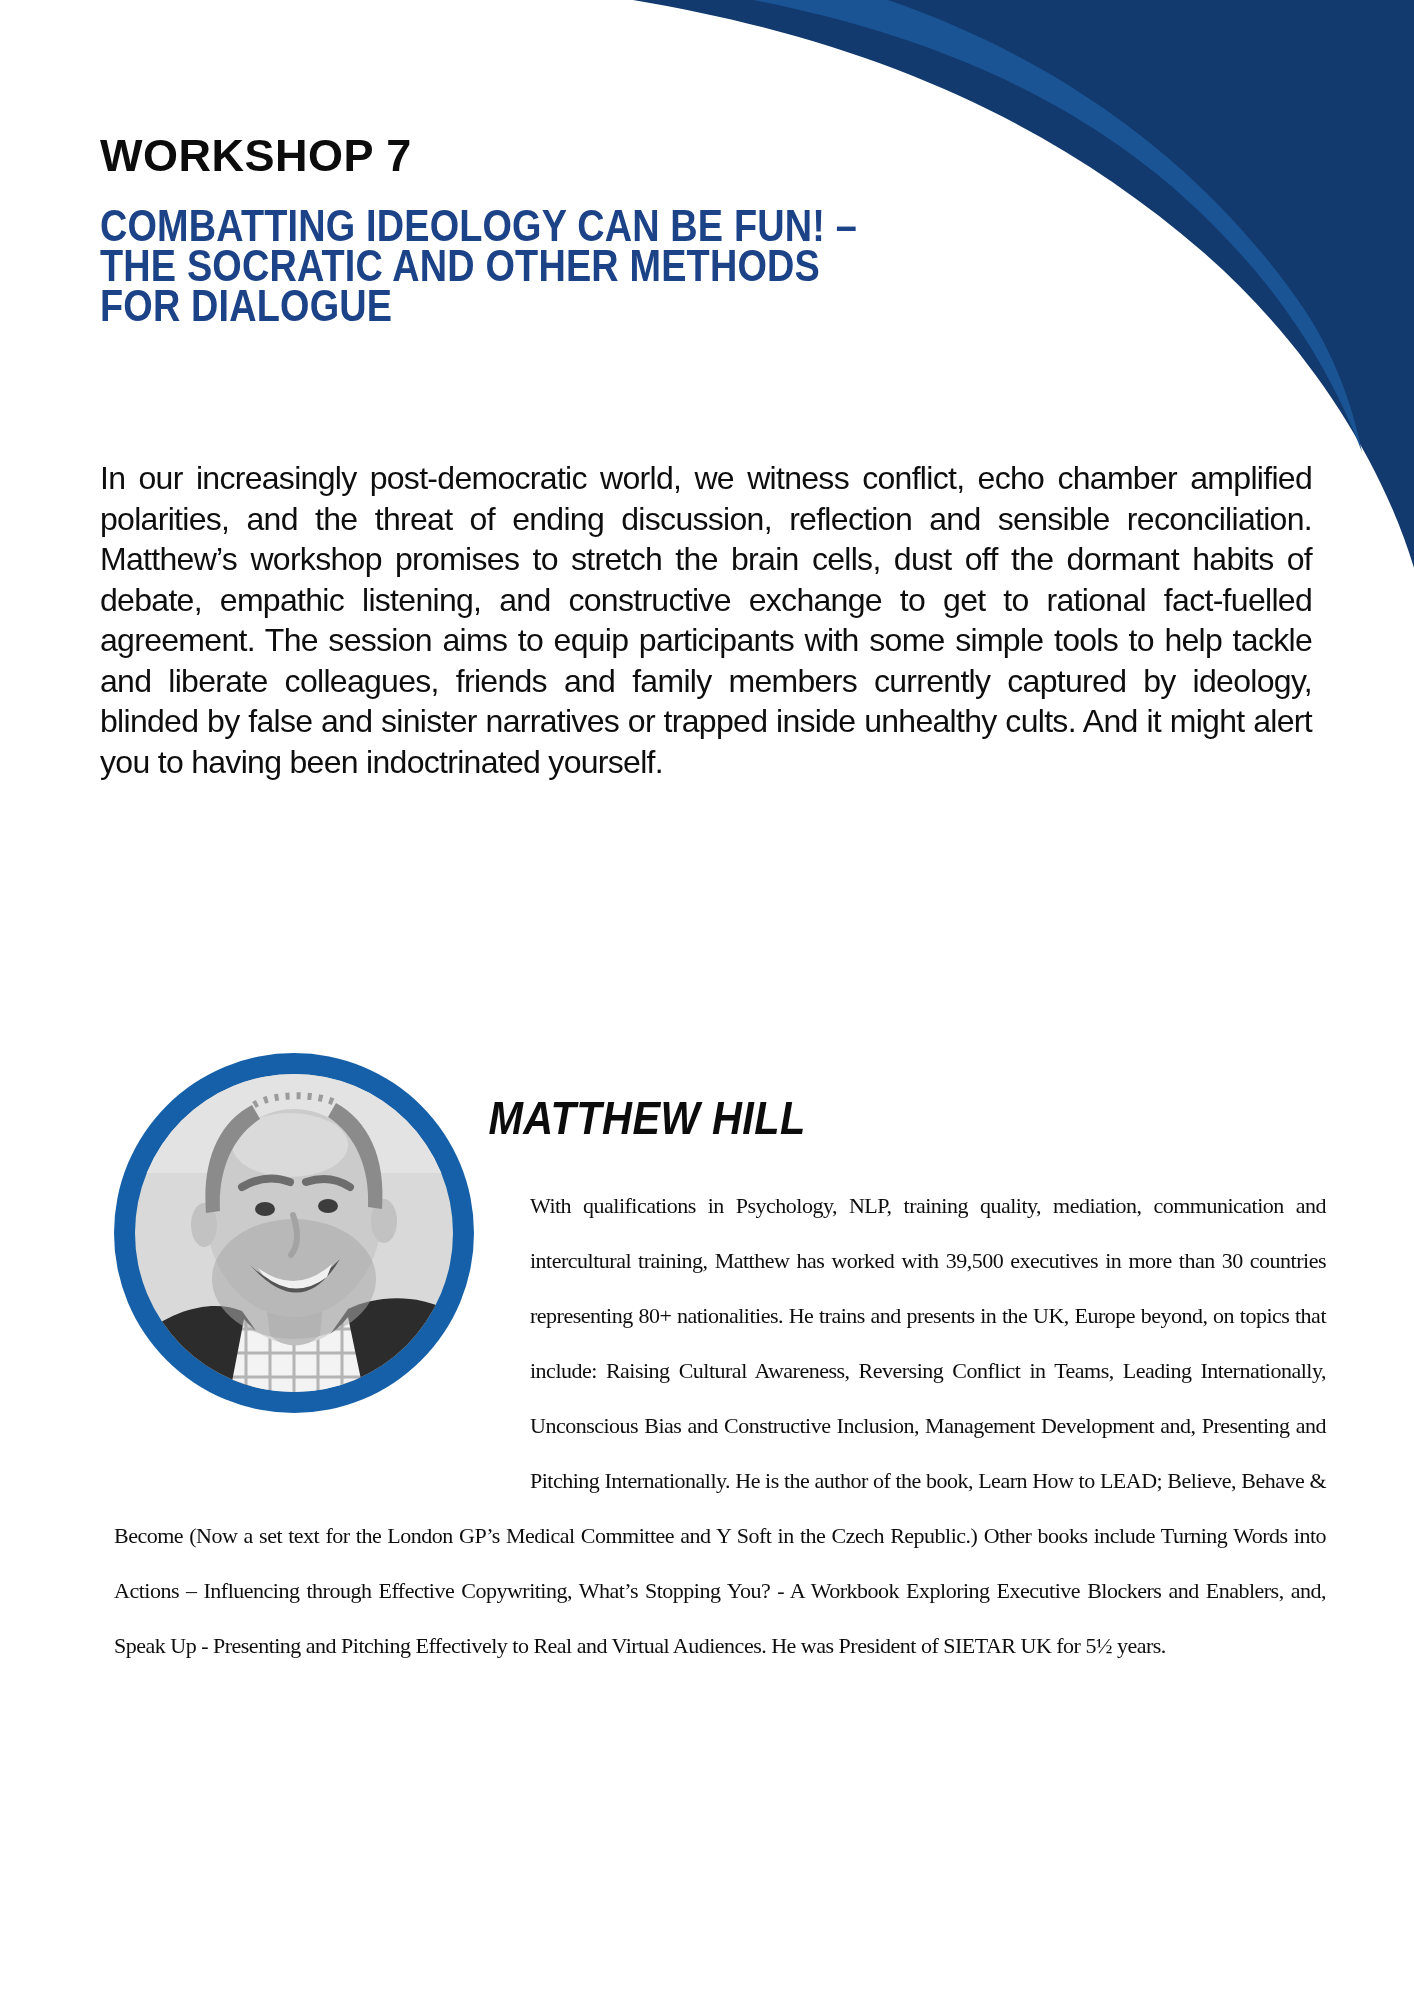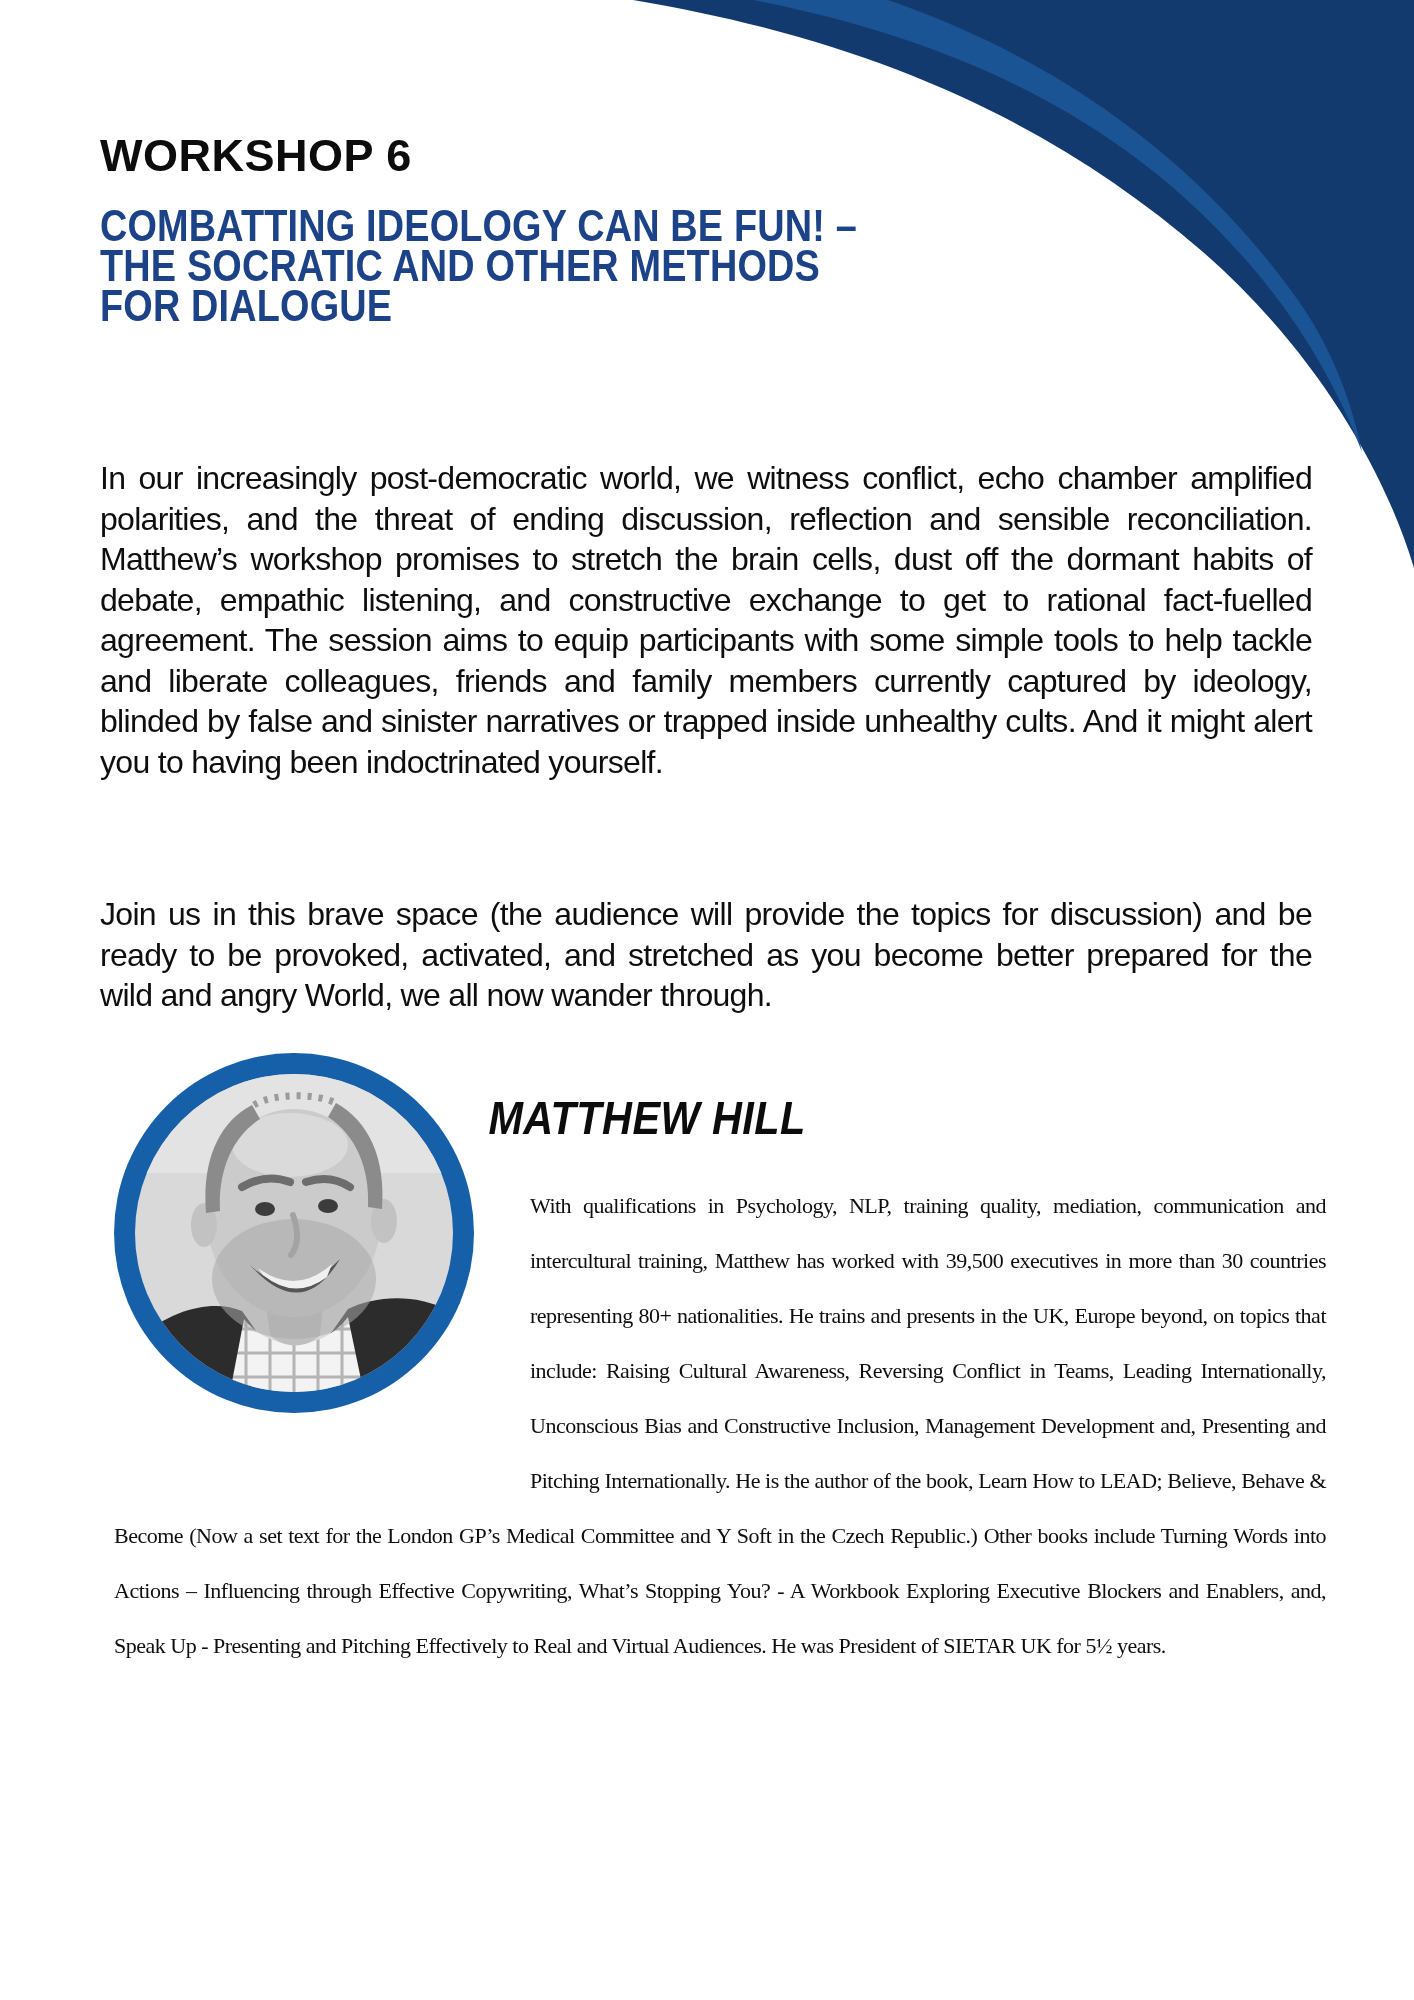--- a/index.html
+++ b/index.html
@@ -40,30 +40,29 @@
 <body>
 
 <div class="page">
 
   <svg class="corner-svg" viewBox="0 0 1414 620" aria-hidden="true">
     <path d="M633,0 L1414,0 L1414,568 C1380,455 1302,338 1203,252 C1053,122 872,40 633,0 Z" fill="#123A6E"></path>
     <path d="M753,0 L888,0 C1068,62 1208,170 1302,306 C1332,350 1352,402 1362,452 C1330,368 1282,295 1218,230 C1098,106 938,36 753,0 Z" fill="#1A5494"></path>
   </svg>
 
 
-  <div class="workshop">WORKSHOP 6</div>
+  <div class="workshop">WORKSHOP 7</div>
 
   <div class="doc-title">
     <div>COMBATTING IDEOLOGY CAN BE FUN! –</div>
     <div>THE SOCRATIC AND OTHER METHODS</div>
     <div>FOR DIALOGUE</div>
   </div>
 
   <p class="para p1">In our increasingly post-democratic world, we witness conflict, echo chamber amplified polarities, and the threat of ending discussion, reflection and sensible reconciliation. Matthew’s workshop promises to stretch the brain cells, dust off the dormant habits of debate, empathic listening, and constructive exchange to get to rational fact-fuelled agreement. The session aims to equip participants with some simple tools to help tackle and liberate colleagues, friends and family members currently captured by ideology, blinded by false and sinister narratives or trapped inside unhealthy cults. And it might alert you to having been indoctrinated yourself.</p>
-  <p class="para p2">Join us in this brave space (the audience will provide the topics for discussion) and be ready to be provoked, activated, and stretched as you become better prepared for the wild and angry World, we all now wander through.</p>
 
   <div class="speaker">
 
     <div class="photo-wrap">
       <svg viewBox="0 0 360 360" width="360" height="360" aria-hidden="true">
         <defs>
           <clipPath id="pc">
               <circle cx="180" cy="180" r="159"></circle>
             </clipPath>
           <pattern id="check" width="24" height="24" patternUnits="userSpaceOnUse">

